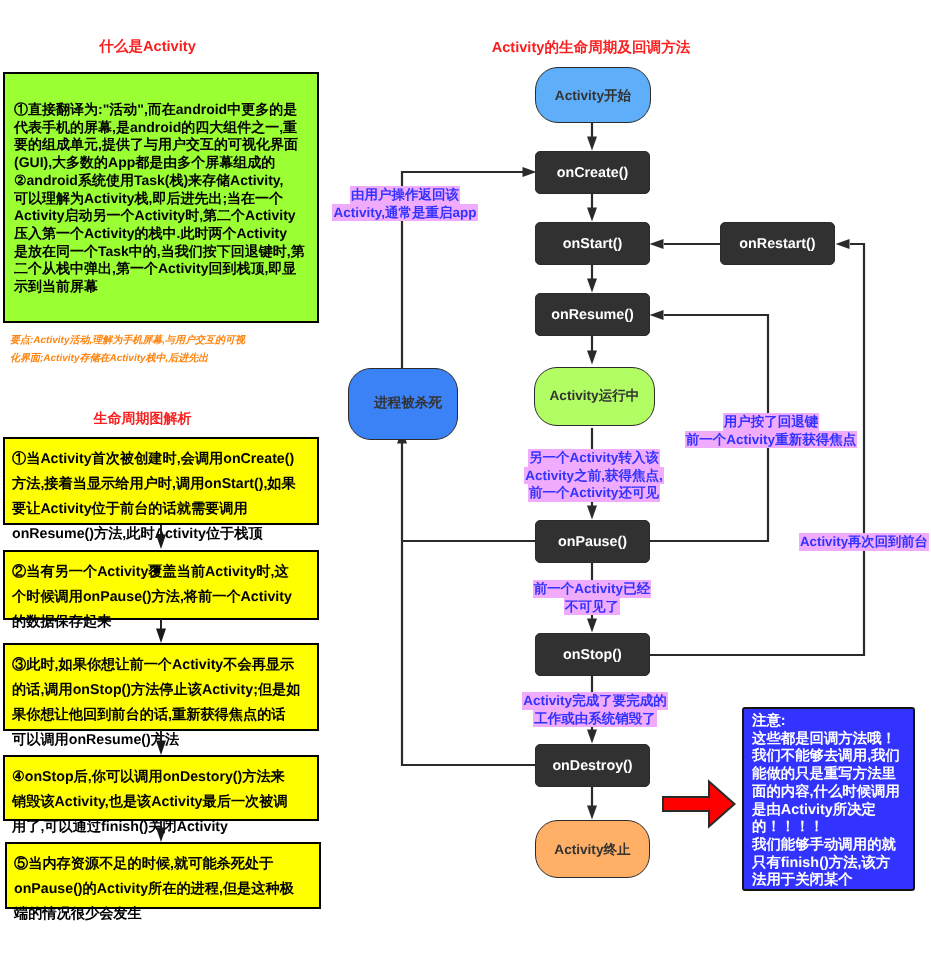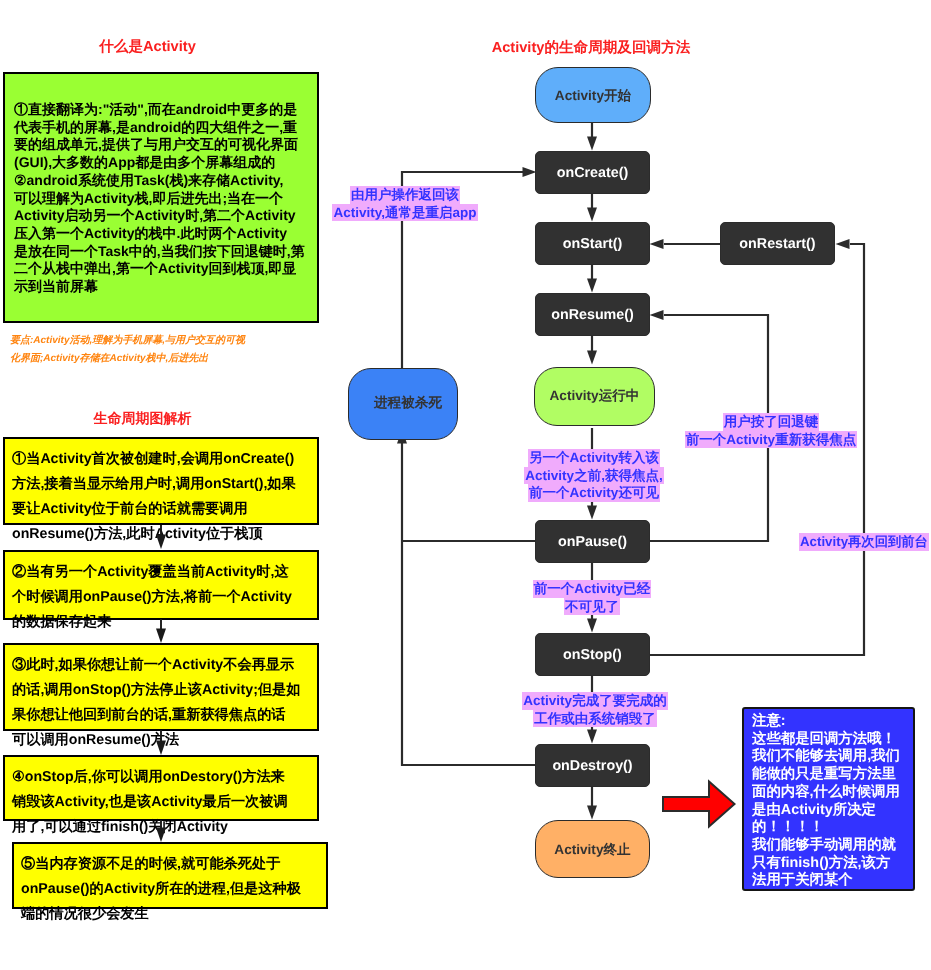--- a/index.html
+++ b/index.html
@@ -56,21 +56,21 @@
   <div class="abs panel yellow-panel" style="left:3px;top:550px;width:316px;height:70px;">②当有另一个Activity覆盖当前Activity时,这
 个时候调用onPause()方法,将前一个Activity
 的数据保存起来</div>
   <div class="abs panel yellow-panel" style="left:3px;top:643px;width:316px;height:88px;">③此时,如果你想让前一个Activity不会再显示
 的话,调用onStop()方法停止该Activity;但是如
 果你想让他回到前台的话,重新获得焦点的话
 可以调用onResume()方法</div>
   <div class="abs panel yellow-panel" style="left:3px;top:755px;width:316px;height:66px;">④onStop后,你可以调用onDestory()方法来
 销毁该Activity,也是该Activity最后一次被调
 用了,可以通过finish()关闭Activity</div>
-  <div class="abs panel yellow-panel" style="left:12px;top:842px;width:316px;height:67px;">⑤当内存资源不足的时候,就可能杀死处于
+  <div class="abs panel yellow-panel" style="left:5px;top:842px;width:316px;height:67px;">⑤当内存资源不足的时候,就可能杀死处于
 onPause()的Activity所在的进程,但是这种极
 端的情况很少会发生</div>
 
   <svg class="wires" viewBox="0 0 931 970">
     <g stroke="#1a1a1a" stroke-width="1.9" fill="none">
       <line x1="161" y1="525" x2="161" y2="536"></line>
       <line x1="161" y1="619" x2="161" y2="630"></line>
       <line x1="161" y1="730" x2="161" y2="742"></line>
       <line x1="161" y1="820" x2="161" y2="829"></line>
     </g>

